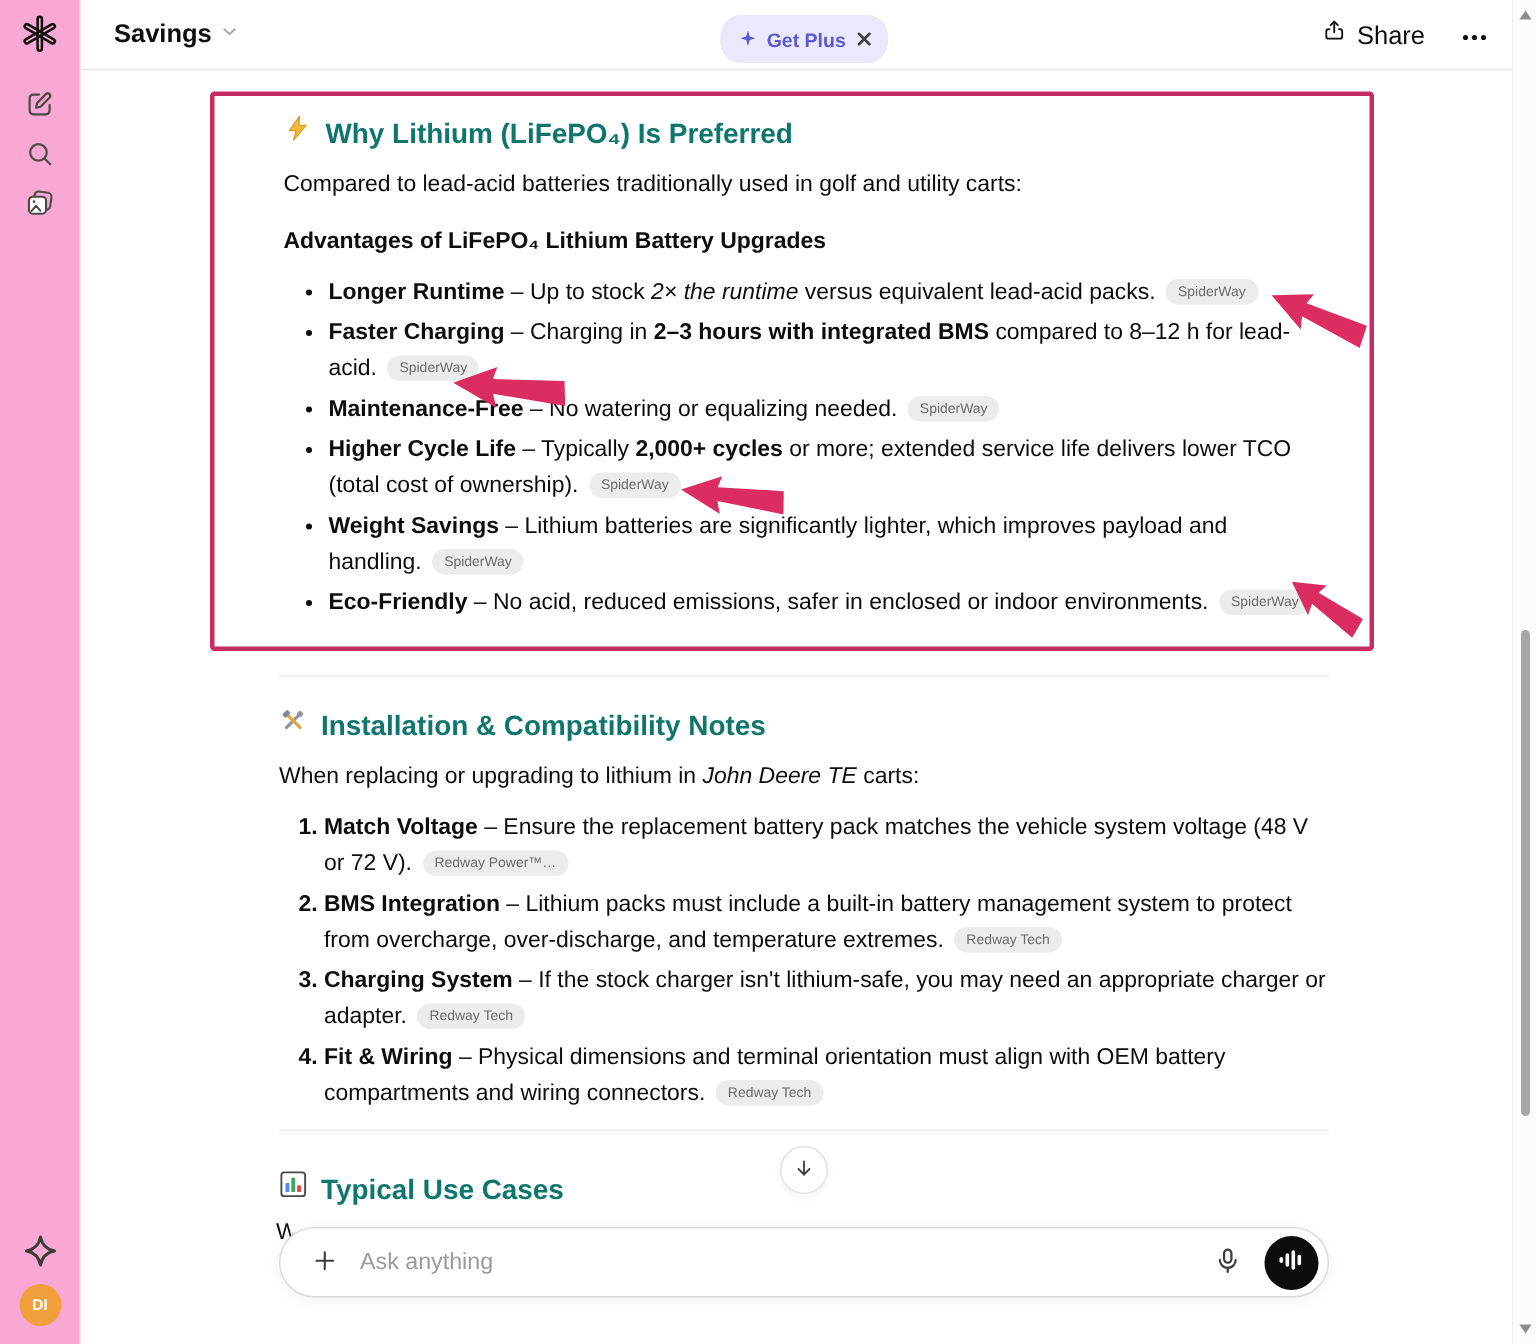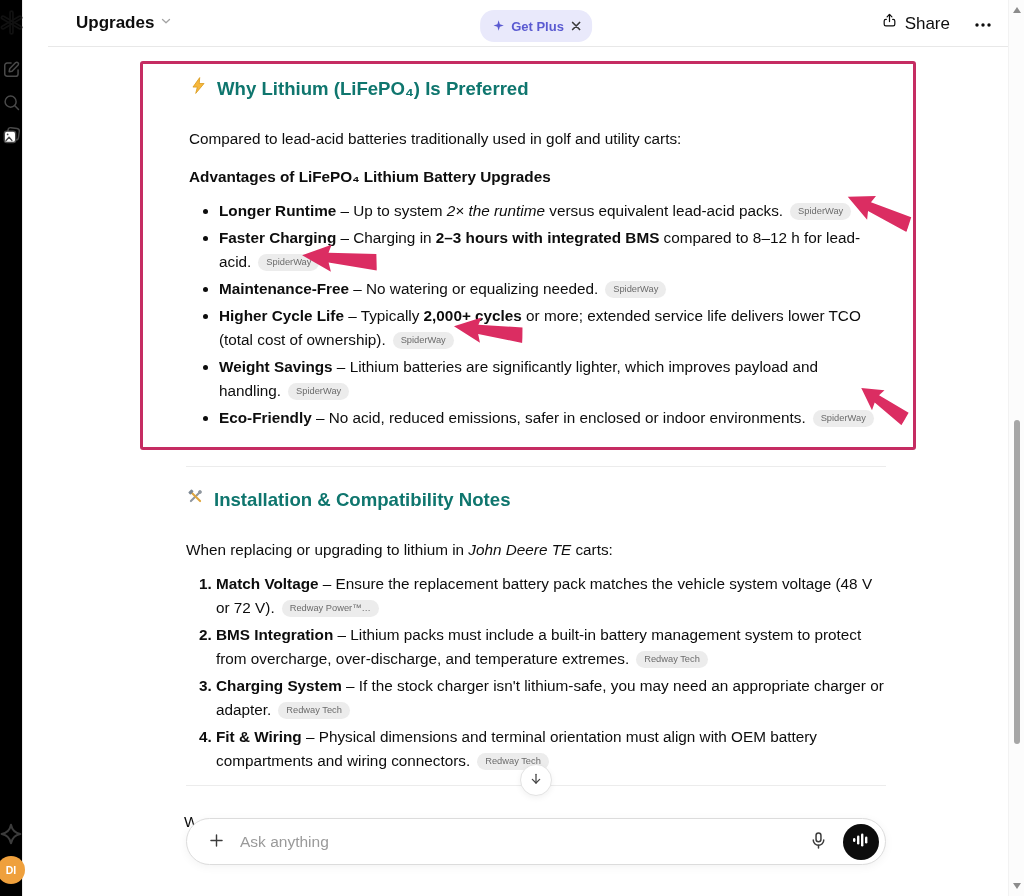--- a/index.html
+++ b/index.html
@@ -6,21 +6,21 @@
     --highlight:#c52c62; --arrow:#db2d62; --badge_bg:#ececec; --badge_text:#6b6b6b;
     --plus_bg:#e9e9fb; --plus_text:#5a5ad1; --avatar_bg:#efa03c;
   }
   *{box-sizing:border-box}
   html,body{margin:0;padding:0}
   body{width:1024px;height:896px;overflow:hidden;background:#fff;color:#0d0d0d;
        font-family:"Liberation Sans","DejaVu Sans",sans-serif;position:relative}
   .b{font-weight:700}.i{font-style:italic}
 
   
-  .sidebar{position:absolute;left:0;top:0;width:23px;height:896px;background:#000000;border-right:1px solid #ebebeb;z-index:30}
+  .sidebar{position:absolute;left:0;top:0;width:54px;height:896px;background:#f9a8d4;border-right:1px solid #ebebeb;z-index:30}
   .sb-btn{position:absolute;left:50%;transform:translateX(-50%);width:36px;height:36px;display:flex;align-items:center;justify-content:center;background:none;border:none;padding:0;cursor:pointer}
 
   
   .header{position:absolute;left:48px;right:16px;top:0;height:47px;background:#fff;border-bottom:1px solid #e8e8e8;z-index:25}
   .title-btn{position:absolute;left:28px;top:0;height:100%;display:flex;align-items:center;gap:5px;background:none;border:none;padding:0;cursor:pointer;font-family:inherit;font-size:17px;font-weight:600;color:#0d0d0d}
   .plus-pill{position:absolute;left:488px;top:10px;transform:translateX(-50%);height:32px;border-radius:14px;background:var(--plus_bg);display:flex;align-items:center;gap:7px;padding:0 11px 0 13px;font-size:13px;font-weight:600;color:var(--plus_text);border:none;cursor:pointer;font-family:inherit}
   .pill-close{display:flex;align-items:center;background:none;border:none;padding:0;cursor:pointer}
   .header-right{position:absolute;right:12px;top:0;height:100%;display:flex;align-items:center;gap:14px}
   .share-btn{display:flex;align-items:flex-end;gap:7px;background:none;border:none;padding:4px 6px;cursor:pointer;font-family:inherit;font-size:17px;color:#0d0d0d}
   .dots-btn{background:none;border:none;padding:4px;cursor:pointer;display:flex;align-items:center}
@@ -28,21 +28,21 @@
   
   .vscroll{position:absolute;right:0;top:0;width:16px;height:896px;background:#fcfcfc;border-left:1px solid #f2f2f2;z-index:40}
   .tri-up{position:absolute;top:7px;left:4px;width:0;height:0;border-left:4px solid transparent;border-right:4px solid transparent;border-bottom:6px solid #8c8c8c}
   .tri-down{position:absolute;bottom:7px;left:4px;width:0;height:0;border-left:4px solid transparent;border-right:4px solid transparent;border-top:6px solid #8c8c8c}
   .thumb{position:absolute;left:5px;top:420px;width:6px;height:324px;background:#a6a6a6;border-radius:3px}
 
   
   .content{position:absolute;left:186px;top:48px;width:700px;font-size:15.3px;line-height:24px;z-index:1}
   h2{font-size:18.6px;font-weight:700;line-height:24px;margin:0;display:flex;align-items:center;gap:9px;color:#0f766e}
   .hl-box{border:3px solid var(--highlight);border-radius:3px;margin:13px -30px 0 -46px;padding:12px 30px 14px 46px;background:#fff}
-  .p-intro{margin:26px 0 0}
+  .p-intro{margin:10px 0 0}
   .p-sub{margin:14px 0 0;font-weight:700}
   ul.adv{margin:10px 0 0;padding-left:30px;list-style:disc}
   ul.adv li{margin-bottom:3px}
   ol.steps{margin:10px 0 0;padding-left:30px}
   ol.steps li{margin-bottom:3px}
   ol.steps li::marker{font-weight:700}
   .badge{display:inline-block;background:var(--badge_bg);color:var(--badge_text);font-size:9.3px;line-height:1;padding:4px 8px;border-radius:9px;margin-left:7px;vertical-align:2px;white-space:nowrap;cursor:pointer}
   hr.div{border:none;border-top:1px solid #ececec;margin:16px 0 0}
   .sec-h{margin-top:20px}
   .sec-h3{margin-top:26px}
@@ -118,21 +118,21 @@
       </svg>
     </span>
   </button>
   <button class="sb-btn" style="top:852px">
     <span class="av">DI</span>
   </button>
 </nav>
 
 <header class="header">
   <button class="title-btn">
-    <span>Upgrades</span>
+    <span>Savings</span>
     <span>
       <svg width="14" height="14" viewBox="0 0 24 24" fill="none" stroke="#a3a3a3" stroke-width="2.2" stroke-linecap="round" stroke-linejoin="round">
           <path d="M6 9.5 12 15l6-5.5"></path>
         </svg>
     </span>
   </button>
 
   <div class="plus-pill">
     <span>
       <svg width="11" height="11" viewBox="0 0 12 12">
@@ -183,21 +183,21 @@
       <span>
         <svg width="19" height="19" viewBox="0 0 24 24">
             <path d="M13.5 2 5 14h5.5L8.5 22 19 9.5h-6z" fill="#f6b73c" stroke="#d89a1c" stroke-width="1" stroke-linejoin="round"></path>
           </svg>
       </span>
       <span>Why Lithium (LiFePO₄) Is Preferred</span>
     </h2>
     <p class="p-intro">Compared to lead-acid batteries traditionally used in golf and utility carts:</p>
     <p class="p-sub">Advantages of LiFePO₄ Lithium Battery Upgrades</p>
     <ul class="adv">
-      <li><span><span class="b">Longer Runtime</span><span> – Up to system </span><span class="i">2× the runtime</span><span> versus equivalent lead-acid packs.</span></span><span class="badge">SpiderWay</span></li>
+      <li><span><span class="b">Longer Runtime</span><span> – Up to stock </span><span class="i">2× the runtime</span><span> versus equivalent lead-acid packs.</span></span><span class="badge">SpiderWay</span></li>
       <li><span><span class="b">Faster Charging</span><span> – Charging in </span><span class="b">2–3 hours with integrated BMS</span><span> compared to 8–12 h for lead-acid.</span></span><span class="badge">SpiderWay</span></li>
       <li><span><span class="b">Maintenance-Free</span><span> – No watering or equalizing needed.</span></span><span class="badge">SpiderWay</span></li>
       <li><span><span class="b">Higher Cycle Life</span><span> – Typically </span><span class="b">2,000+ cycles</span><span> or more; extended service life delivers lower TCO (total cost of ownership).</span></span><span class="badge">SpiderWay</span></li>
       <li><span><span class="b">Weight Savings</span><span> – Lithium batteries are significantly lighter, which improves payload and handling.</span></span><span class="badge">SpiderWay</span></li>
       <li><span><span class="b">Eco-Friendly</span><span> – No acid, reduced emissions, safer in enclosed or indoor environments.</span></span><span class="badge">SpiderWay</span></li>
     </ul>
   </section>
 
   <hr class="div">
 

